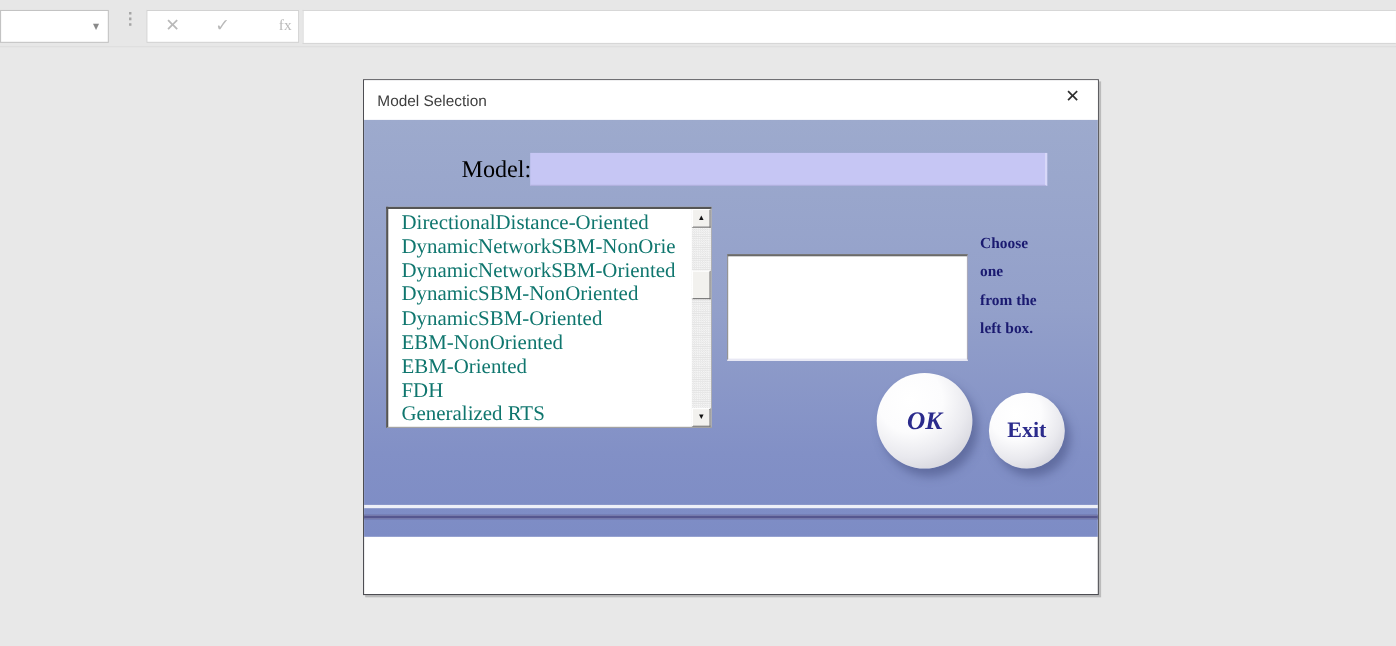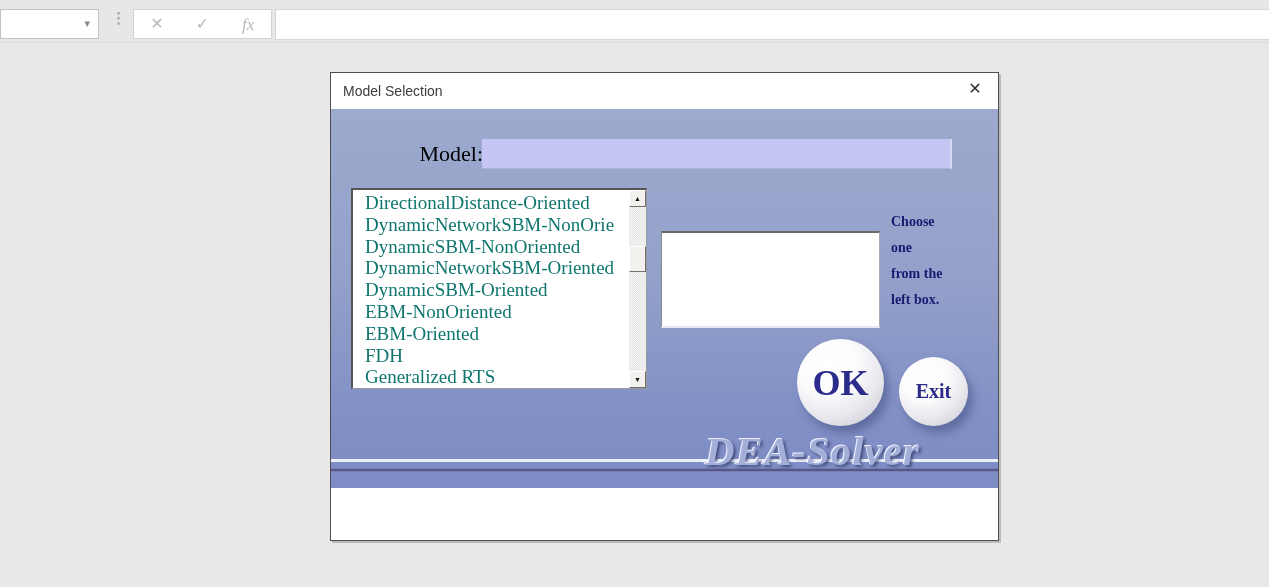--- a/index.html
+++ b/index.html
@@ -33,21 +33,21 @@
   .fb-buttons {
     position: absolute; left: 133px; top: 9px; width: 139px; height: 30px;
     background: #ffffff; border: 1px solid #d2d2d2;
     display: flex; align-items: center; justify-content: space-around;
   }
   .fb-icon {
     color: #b9b9b9; font-size: 16px; line-height: 1;
     width: 34px; text-align: center;
   }
   .fb-icon.fx {
-    font-family: "Liberation Serif", serif; font-style: italic; font-size: 17px;
+    font-family: "Liberation Serif", serif; font-size: 14px; text-align: right;
   }
   .formula-input {
     position: absolute; left: 275px; top: 9px; width: 994px; height: 31px;
     background: #ffffff; border: 1px solid #d7d7d7; border-right: none;
     font-size: 13px; color: #333; padding: 6px 8px;
   }
 
   
   .dialog {
     position: absolute; left: 330px; top: 72px; width: 669px; height: 469px;
@@ -146,21 +146,21 @@
 
   
   .round-btn {
     position: absolute; border-radius: 50%;
     background: radial-gradient(circle at 35% 28%, #ffffff 0%, #fcfcfd 35%, #e9e9ee 62%, #d2d2da 85%, #c3c3cd 100%);
     box-shadow: 5px 7px 9px rgba(70,80,130,0.55);
     display: flex; align-items: center; justify-content: center;
     color: #2b2b8c; font-weight: bold; cursor: default;
     font-family: "Liberation Serif", serif;
   }
-  .btn-ok   { left: 466px; top: 230px; width: 87px; height: 87px; font-size: 36px; }
+  .btn-ok   { left: 466px; top: 230px; width: 87px; height: 87px; font-size: 23px; font-style: italic; }
   .btn-exit { left: 568px; top: 248px; width: 69px; height: 69px; font-size: 20px; }
 
   
   .line-white {
     position: absolute; left: -1px; top: 350px; width: 669px; height: 3px;
     background: #eef0f8;
   }
   .line-purple {
     position: absolute; left: -1px; top: 359px; width: 669px; height: 4px;
     background: #56578f;
@@ -202,22 +202,22 @@
 
   <div class="dialog-body">
 
     <span class="model-label">Model:</span>
     <input class="model-input" type="text" value="" style="">
 
     <div class="listbox">
       <div class="list-items" id="model-list">
           <div class="list-item">DirectionalDistance-Oriented</div>
           <div class="list-item">DynamicNetworkSBM-NonOrie</div>
+          <div class="list-item">DynamicNetworkSBM-Oriented</div>
           <div class="list-item">DynamicSBM-NonOriented</div>
-          <div class="list-item">DynamicNetworkSBM-Oriented</div>
           <div class="list-item">DynamicSBM-Oriented</div>
           <div class="list-item">EBM-NonOriented</div>
           <div class="list-item">EBM-Oriented</div>
           <div class="list-item">FDH</div>
           <div class="list-item">Generalized RTS</div>
         </div>
       <div class="scrollbar">
         <div class="sb-btn up">▲</div>
         <div class="sb-thumb"></div>
         <div class="sb-btn down">▼</div>
@@ -232,16 +232,15 @@
         <div>from the</div>
         <div>left box.</div>
       </div>
 
     <div class="line-white"></div>
     <div class="line-purple"></div>
 
     <div class="round-btn btn-ok">OK</div>
     <div class="round-btn btn-exit">Exit</div>
 
-    <div class="watermark">DEA-Solver</div>
 
   </div>
 </div>
 
 </body></html>

